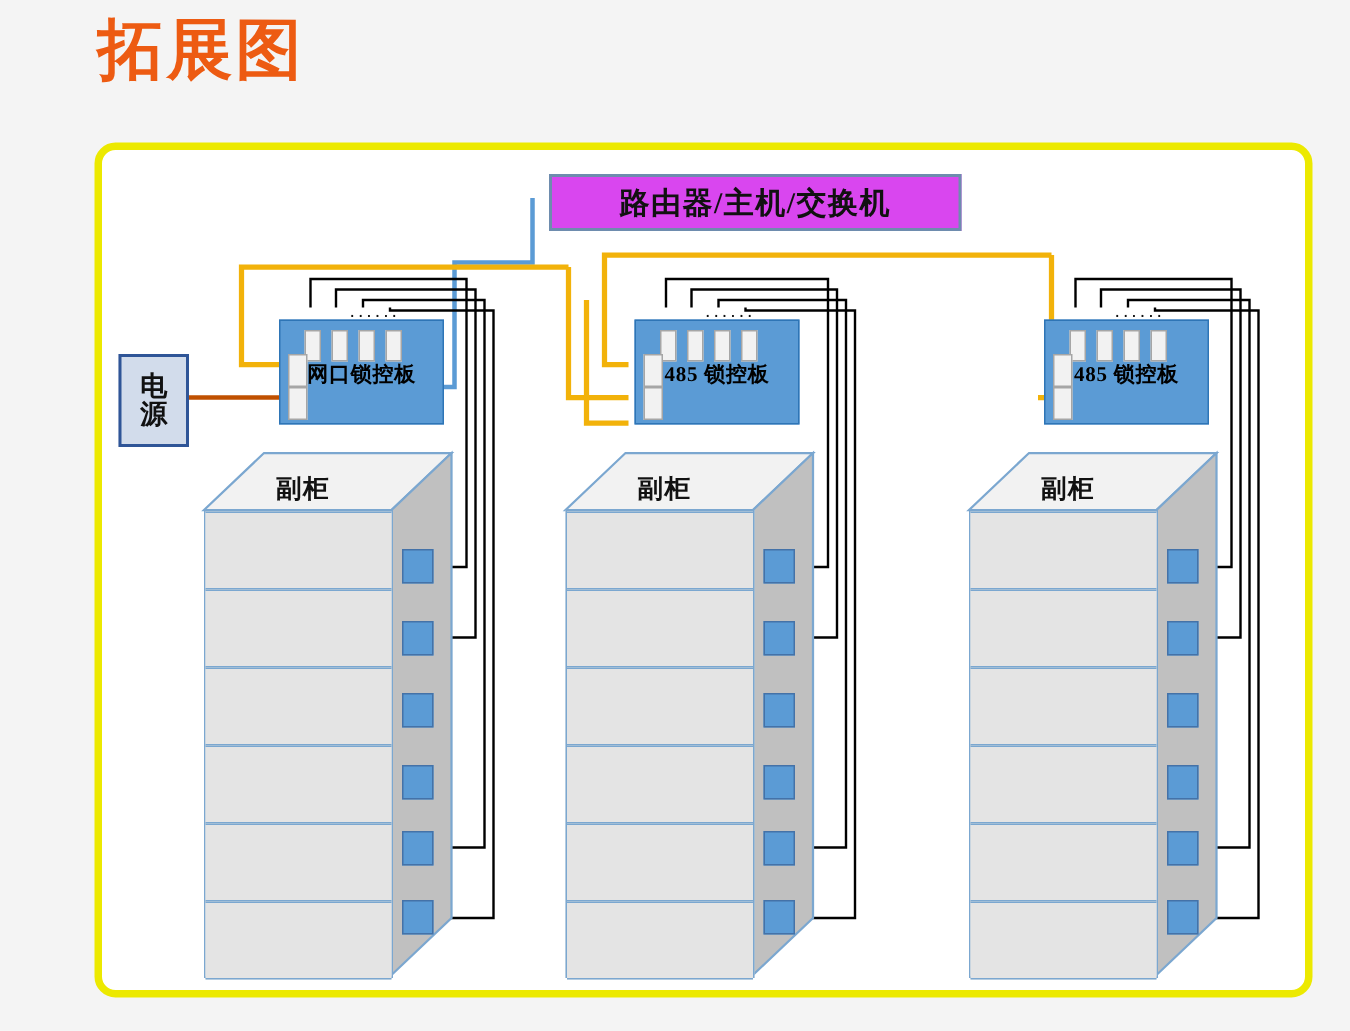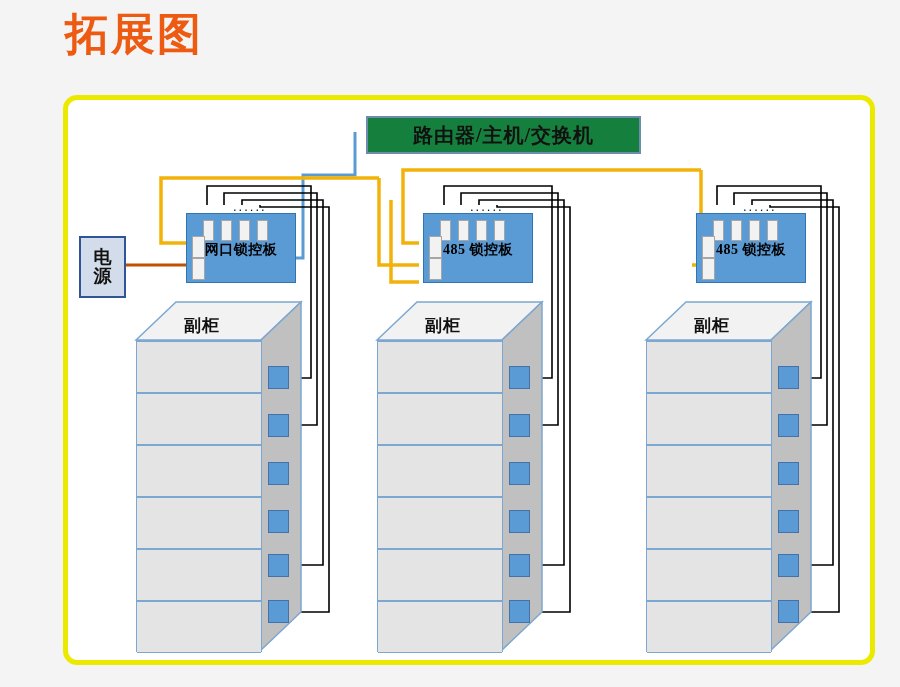--- a/index.html
+++ b/index.html
@@ -45,21 +45,21 @@
     position: absolute;
     left: 0;
     top: 0;
     width: 900px;
     height: 687px;
     pointer-events: none;
   }
   
   .router-box {
     position: absolute;
-    background: #15803d;
+    background: #d946ef;
     border: 2px solid #6E8CAE;
     box-sizing: border-box;
     display: flex;
     align-items: center;
     justify-content: center;
     font-size: 20px;
     font-weight: bold;
     color: #111;
     letter-spacing: 1px;
   }

